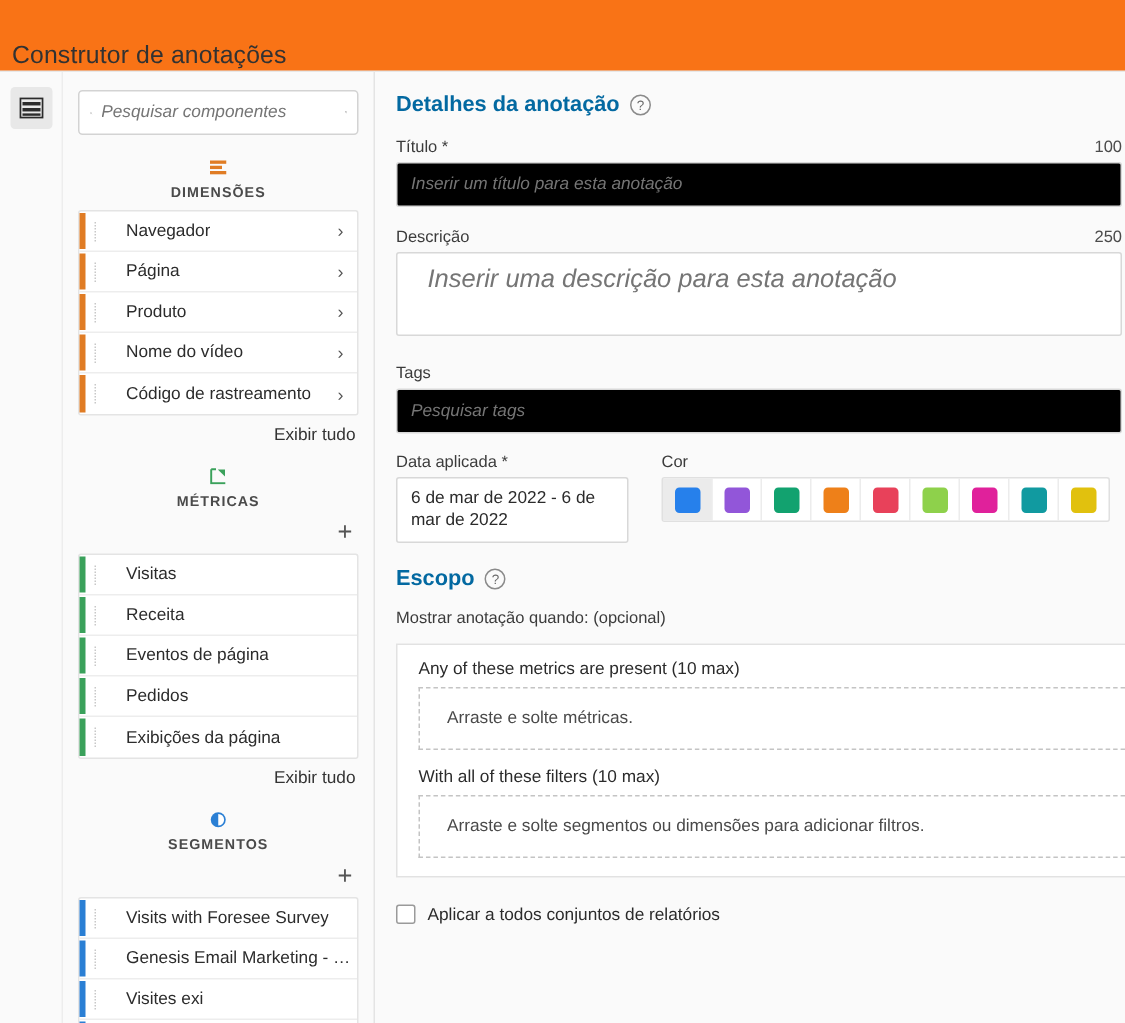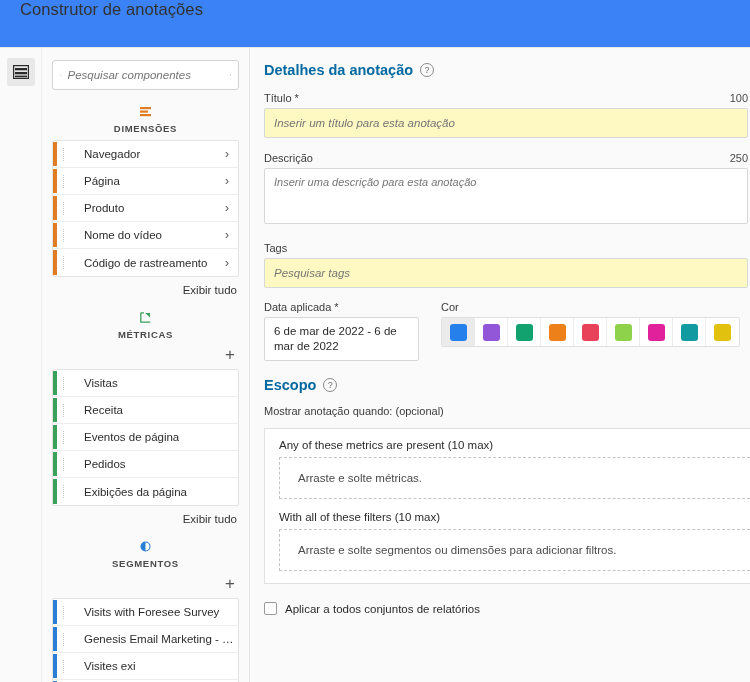--- a/index.html
+++ b/index.html
@@ -7,25 +7,25 @@
     margin: 0; padding: 0;
     width: 750px; height: 682px;
     background: #fff;
     font-family: "Liberation Sans", sans-serif;
     overflow: hidden;
   }
 
   
   .titlebar {
     height: 48px;
-    background: #3b82f6;
+    background: #f97316;
     border-bottom: 1px solid #e8e8e8;
     display: flex;
-    align-items: flex-start;
-    padding-left: 20px;
+    align-items: flex-end;
+    padding-left: 8px;
   }
   .titlebar .title {
     font-size: 16.5px;
     color: #323232;
     font-weight: 400;
     letter-spacing: .1px;
   }
 
   
   .body {
@@ -183,40 +183,40 @@
     display: flex;
     align-items: baseline;
     margin: 14px 6px 4px 0;
   }
   .fieldlabel { font-size: 11px; color: #3b3b3b; }
   .counter { margin-left: auto; font-size: 11px; color: #4b4b4b; }
 
   .textinput {
     width: 484px;
     height: 30px;
-    background: #fef9c3;
+    background: #000000;
     border: 1px solid #d8d8d8;
     border-radius: 2px;
     font-size: 11.5px;
     font-style: italic;
     color: #8b8b8b;
     padding: 0 9px;
     font-family: "Liberation Sans", sans-serif;
     outline: none;
   }
   .textarea {
     width: 484px;
     height: 56px;
     background: #fff;
     border: 1px solid #d8d8d8;
     border-radius: 2px;
-    font-size: 11px;
+    font-size: 17px;
     font-style: italic;
     color: #8b8b8b;
-    padding: 7px 9px;
+    padding: 7px 20px;
     font-family: "Liberation Sans", sans-serif;
     resize: none;
     outline: none;
   }
 
   .row-date-color {
     display: flex;
     margin-top: 13px;
     gap: 22px;
   }

